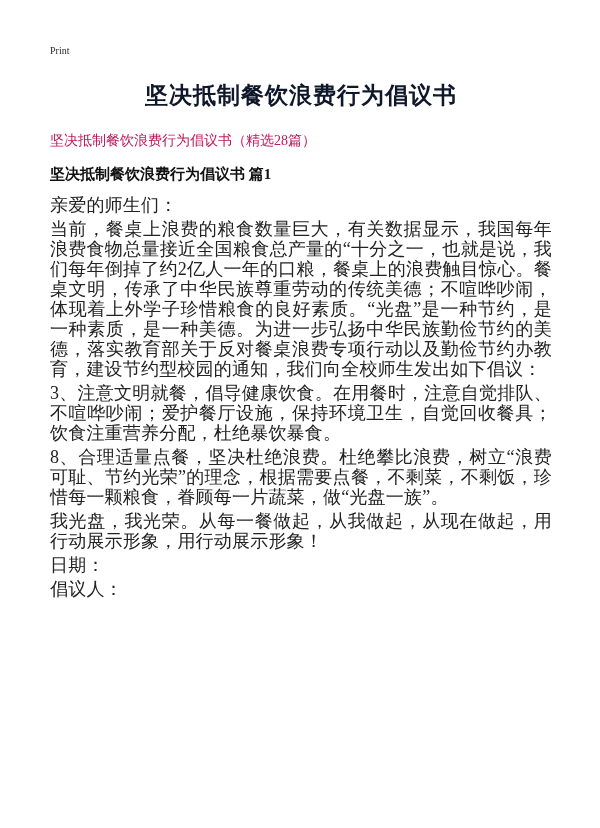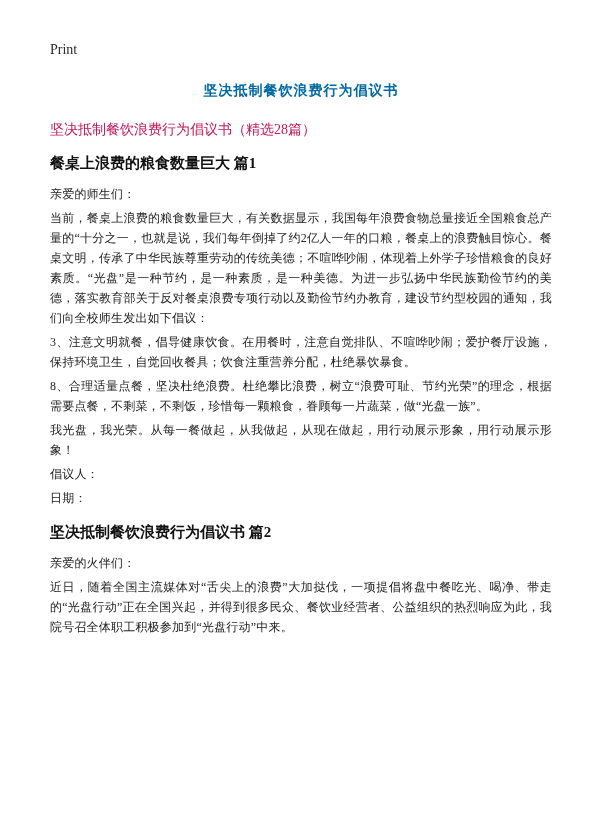--- a/index.html
+++ b/index.html
@@ -14,77 +14,71 @@
     overflow: hidden;
   }
   .page {
     width: 600px;
     min-height: 828px;
     padding: 40px 48px 40px 50px;
     background: #ffffff;
   }
   .print-link {
     display: inline-block;
-    font-size: 14px;
+    font-size: 10px;
     color: #2a2a2a;
     text-decoration: none;
     cursor: pointer;
     margin-bottom: 4px;
   }
   .doc-title {
-    font-size: 14px;
+    font-size: 23px;
     font-weight: bold;
     text-align: center;
     letter-spacing: 1px;
     margin: 20px 0 0 0;
-    color: #0369a1;
+    color: #0f172a;
   }
   .doc-subtitle {
     font-size: 14px;
     margin-top: 21px;
     color: #be185d;
   }
   .section-heading {
     font-size: 15px;
     font-weight: bold;
     margin: 15px 0 11px 0;
     color: #111111;
   }
   .para {
-    font-size: 12px;
+    font-size: 18px;
     line-height: 20px;
     margin: 4px 0;
     color: #222222;
     text-align: justify;
     letter-spacing: 0.2px;
   }
 </style>
 </head>
 <body>
 
 <div class="page">
 
   <a class="print-link">Print</a>
 
   <h1 class="doc-title">坚决抵制餐饮浪费行为倡议书</h1>
 
   <div class="doc-subtitle">坚决抵制餐饮浪费行为倡议书（精选28篇）</div>
 
   <div>
-    <h2 class="section-heading">餐桌上浪费的粮食数量巨大 篇1</h2>
+    <h2 class="section-heading">坚决抵制餐饮浪费行为倡议书 篇1</h2>
 
     <p class="para">亲爱的师生们：</p>
     <p class="para">当前，餐桌上浪费的粮食数量巨大，有关数据显示，我国每年浪费食物总量接近全国粮食总产量的“十分之一，也就是说，我们每年倒掉了约2亿人一年的口粮，餐桌上的浪费触目惊心。餐桌文明，传承了中华民族尊重劳动的传统美德；不喧哗吵闹，体现着上外学子珍惜粮食的良好素质。“光盘”是一种节约，是一种素质，是一种美德。为进一步弘扬中华民族勤俭节约的美德，落实教育部关于反对餐桌浪费专项行动以及勤俭节约办教育，建设节约型校园的通知，我们向全校师生发出如下倡议：</p>
     <p class="para">3、注意文明就餐，倡导健康饮食。在用餐时，注意自觉排队、不喧哗吵闹；爱护餐厅设施，保持环境卫生，自觉回收餐具；饮食注重营养分配，杜绝暴饮暴食。</p>
     <p class="para">8、合理适量点餐，坚决杜绝浪费。杜绝攀比浪费，树立“浪费可耻、节约光荣”的理念，根据需要点餐，不剩菜，不剩饭，珍惜每一颗粮食，眷顾每一片蔬菜，做“光盘一族”。</p>
     <p class="para">我光盘，我光荣。从每一餐做起，从我做起，从现在做起，用行动展示形象，用行动展示形象！</p>
+    <p class="para">日期：</p>
     <p class="para">倡议人：</p>
-    <p class="para">日期：</p>
   </div>
 
-  <div>
-    <h2 class="section-heading">坚决抵制餐饮浪费行为倡议书 篇2</h2>
-
-    <p class="para">亲爱的火伴们：</p>
-    <p class="para">近日，随着全国主流媒体对“舌尖上的浪费”大加挞伐，一项提倡将盘中餐吃光、喝净、带走的“光盘行动”正在全国兴起，并得到很多民众、餐饮业经营者、公益组织的热烈响应为此，我院号召全体职工积极参加到“光盘行动”中来。</p>
-  </div>
 
 </div>
 
 </body></html>

